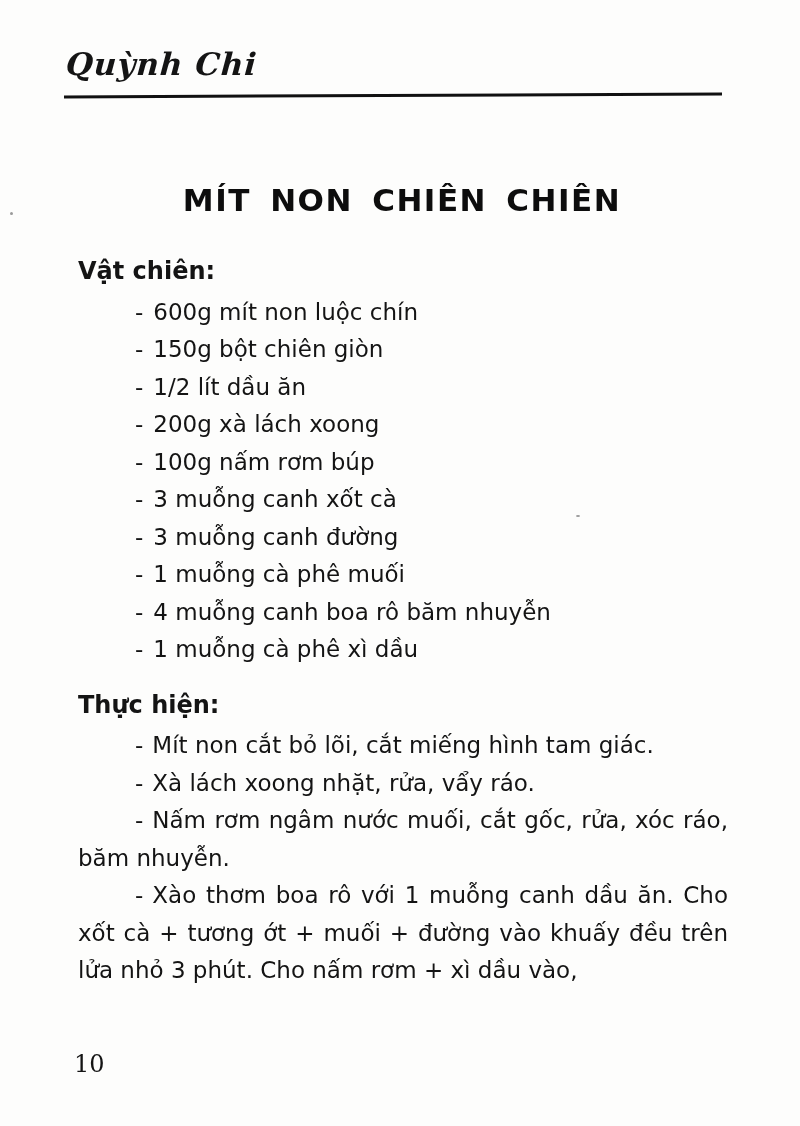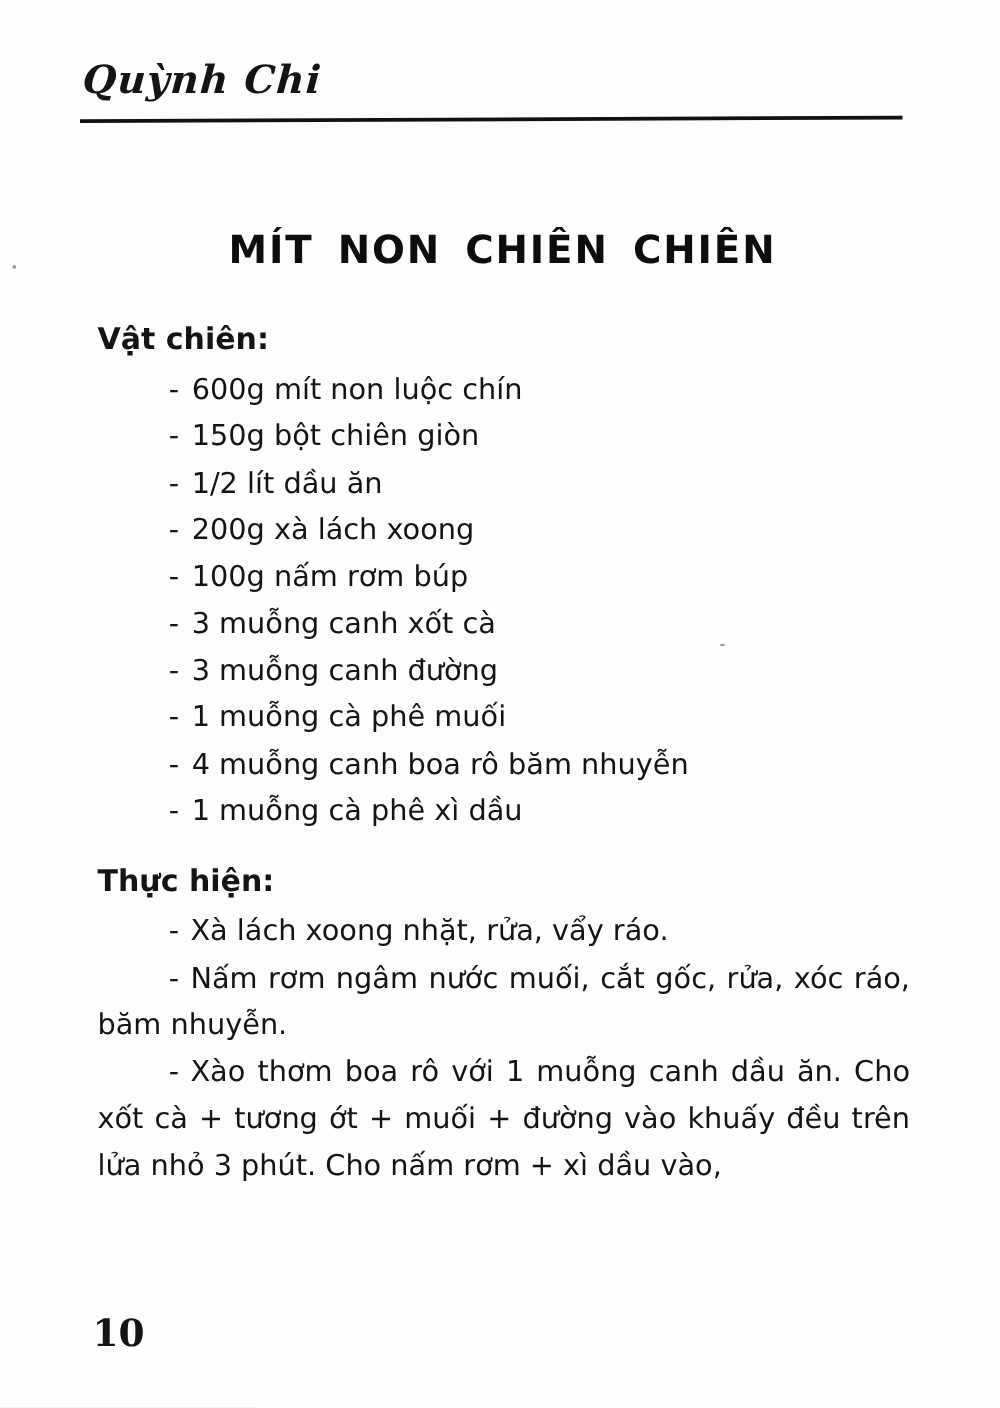--- a/index.html
+++ b/index.html
@@ -65,22 +65,22 @@
   .step-para {
     text-indent: 57px;
     text-align: justify;
   }
   .step-para .dash { margin-right: 9px; }
   .page-number {
     position: absolute;
     left: 74px;
     top: 1050px;
     font-family: "DejaVu Serif", "Liberation Serif", serif;
-    font-weight: bold;
-    font-size: 30px;
+    font-weight: normal;
+    font-size: 24px;
   }
   .speck { position: absolute; background: #9a9a9a; border-radius: 50%; }
 </style>
 </head>
 <body>
 
 <div class="page">
 
   <div class="running-head">Quỳnh Chi</div>
 
@@ -100,20 +100,21 @@
       <li class="ing-item"><span class="dash">-</span><span>100g nấm rơm búp</span></li>
       <li class="ing-item"><span class="dash">-</span><span>3 muỗng canh xốt cà</span></li>
       <li class="ing-item"><span class="dash">-</span><span>3 muỗng canh đường</span></li>
       <li class="ing-item"><span class="dash">-</span><span>1 muỗng cà phê muối</span></li>
       <li class="ing-item"><span class="dash">-</span><span>4 muỗng canh boa rô băm nhuyễn</span></li>
       <li class="ing-item"><span class="dash">-</span><span>1 muỗng cà phê xì dầu</span></li>
     </ul>
 
     <div class="section-heading steps-heading">Thực hiện:</div>
 
+    <p class="step-para"><span class="dash">-</span><span>Mít non cắt bỏ lõi, cắt miếng hình tam giác.</span></p>
     <p class="step-para"><span class="dash">-</span><span>Xà lách xoong nhặt, rửa, vẩy ráo.</span></p>
     <p class="step-para"><span class="dash">-</span><span>Nấm rơm ngâm nước muối, cắt gốc, rửa, xóc ráo, băm nhuyễn.</span></p>
     <p class="step-para"><span class="dash">-</span><span>Xào thơm boa rô với 1 muỗng canh dầu ăn. Cho xốt cà + tương ớt + muối + đường vào khuấy đều trên lửa nhỏ 3 phút. Cho nấm rơm + xì dầu vào,</span></p>
 
   </div>
 
   <div class="page-number">10</div>
 
   <div class="speck" style="left:10px; top:212px; width:3px; height:3px;"></div>
   <div class="speck" style="left:576px; top:515px; width:4px; height:2px;"></div>

